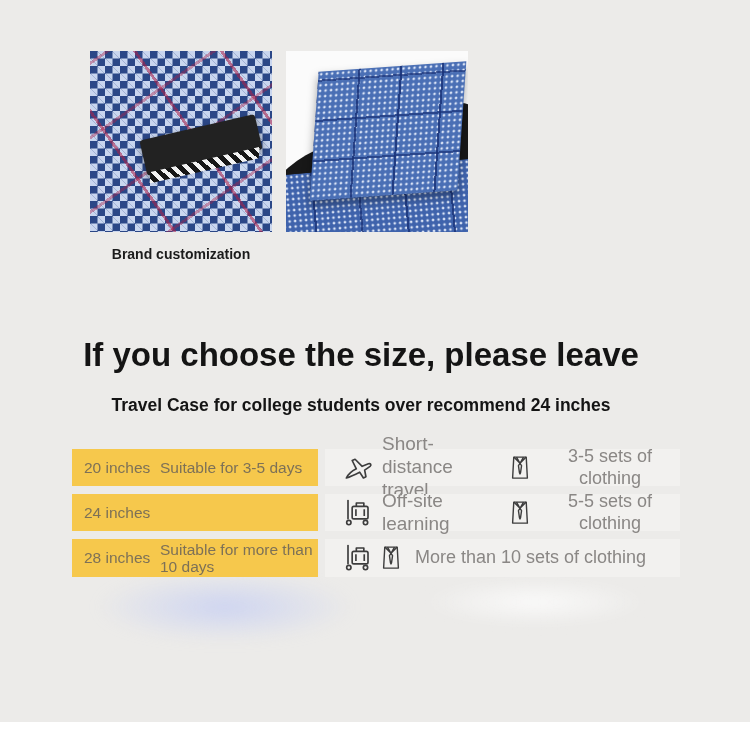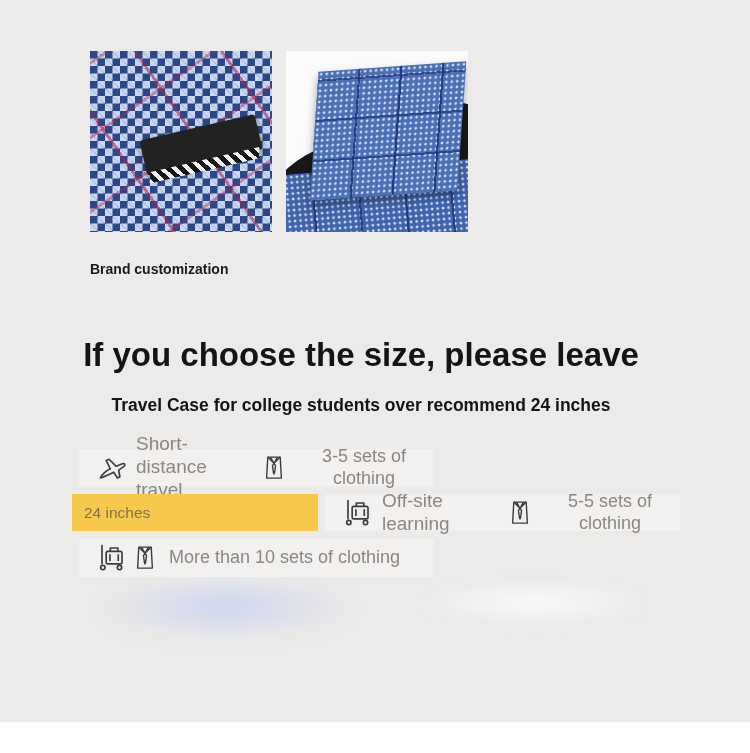--- a/index.html
+++ b/index.html
@@ -14,21 +14,21 @@
     background:radial-gradient(ellipse at center,rgba(200,208,242,.85),rgba(200,208,242,0) 70%);
     filter:blur(7px);}
   .blob-white{left:420px;top:578px;width:230px;height:48px;
     background:radial-gradient(ellipse at center,rgba(255,255,255,.75),rgba(255,255,255,0) 70%);
     filter:blur(6px);}
 
   
   .features{position:absolute;left:90px;top:51px;display:flex;gap:14px;}
   .feature{width:182px;margin:0;}
   .feature-img{width:182px;height:181px;position:relative;overflow:hidden;}
-  .feature-caption{margin-top:29px;font-size:14px;font-weight:600;color:#1b1b1b;}
+  .feature-caption{margin-top:14px;text-align:center;font-size:14px;font-weight:600;color:#1b1b1b;}
 
   .fabric1{
     background-color:#2b4787;
     background-image:
       repeating-linear-gradient(55deg,transparent 0,transparent 68px,rgba(172,32,72,.55) 68px,rgba(172,32,72,.55) 71px),
       repeating-linear-gradient(-35deg,transparent 0,transparent 58px,rgba(172,32,72,.4) 58px,rgba(172,32,72,.4) 61px),
       linear-gradient(45deg,#c9d6ef 25%,transparent 25%,transparent 75%,#c9d6ef 75%),
       linear-gradient(45deg,#c9d6ef 25%,transparent 25%,transparent 75%,#c9d6ef 75%);
     background-size:auto,auto,15px 15px,15px 15px;
     background-position:0 0,0 0,0 0,7.5px 7.5px;
@@ -129,20 +129,24 @@
   </div>
 
   <div class="headline">
     <h1>If you choose the size, please leave</h1>
     <h2>Travel Case for college students over recommend 24 inches</h2>
   </div>
 
   <div class="size-table">
 
     <div class="size-row">
+      <div class="spec">
+        <span class="spec-size">20 inches</span>
+        <span class="spec-desc">Suitable for 3-5 days</span>
+      </div>
       <div class="info">
         <span class="icon scene-ico">
           <svg viewBox="0 0 36 36" width="30" height="30" fill="none" stroke="#3d3d3d" stroke-width="2" stroke-linejoin="round">
             <path d="M4 30c3-6 8-9 12-11L11 9l3.5-1.5L23 16l7.5-3c2.5-1 4 1.2 2 3l-6.5 4.5 1.5 8-3 1.5-4.5-7C16 25 10 28 4 30Z"></path>
           </svg>
         </span>
         <span class="scene-text">Short-distance travel</span>
         <span class="icon shirt-ico">
           <svg viewBox="0 0 36 36" width="28" height="28" fill="none" stroke="#3d3d3d" stroke-width="1.8" stroke-linejoin="round">
             <path d="M10 4h16l1.5 27h-19Z"></path>
@@ -175,20 +179,24 @@
             <path d="M10 4h16l1.5 27h-19Z"></path>
             <path d="M10 4l8 8 8-8M13.5 4l4.5 8M22.5 4l-4.5 8"></path>
             <path d="M18 12l-2 3 1.3 9 .7 1.6.7-1.6 1.3-9Z"></path>
           </svg>
         </span>
         <span class="cloth-text">5-5 sets of clothing</span>
       </div>
     </div>
 
     <div class="size-row">
+      <div class="spec">
+        <span class="spec-size">28 inches</span>
+        <span class="spec-desc">Suitable for more than 10 days</span>
+      </div>
       <div class="info">
         <span class="icon scene-ico">
           <svg viewBox="0 0 36 36" width="30" height="30" fill="none" stroke="#3d3d3d" stroke-width="2" stroke-linejoin="round">
             <path d="M6 3v22" stroke-linecap="round"></path>
             <circle cx="7" cy="29.5" r="2.6"></circle>
             <circle cx="27" cy="29.5" r="2.6"></circle>
             <rect x="11" y="10" width="19" height="15" rx="2"></rect>
             <path d="M16 10V6h9v4"></path>
             <path d="M15.5 13.5v8M25.5 13.5v8"></path>
           </svg>

